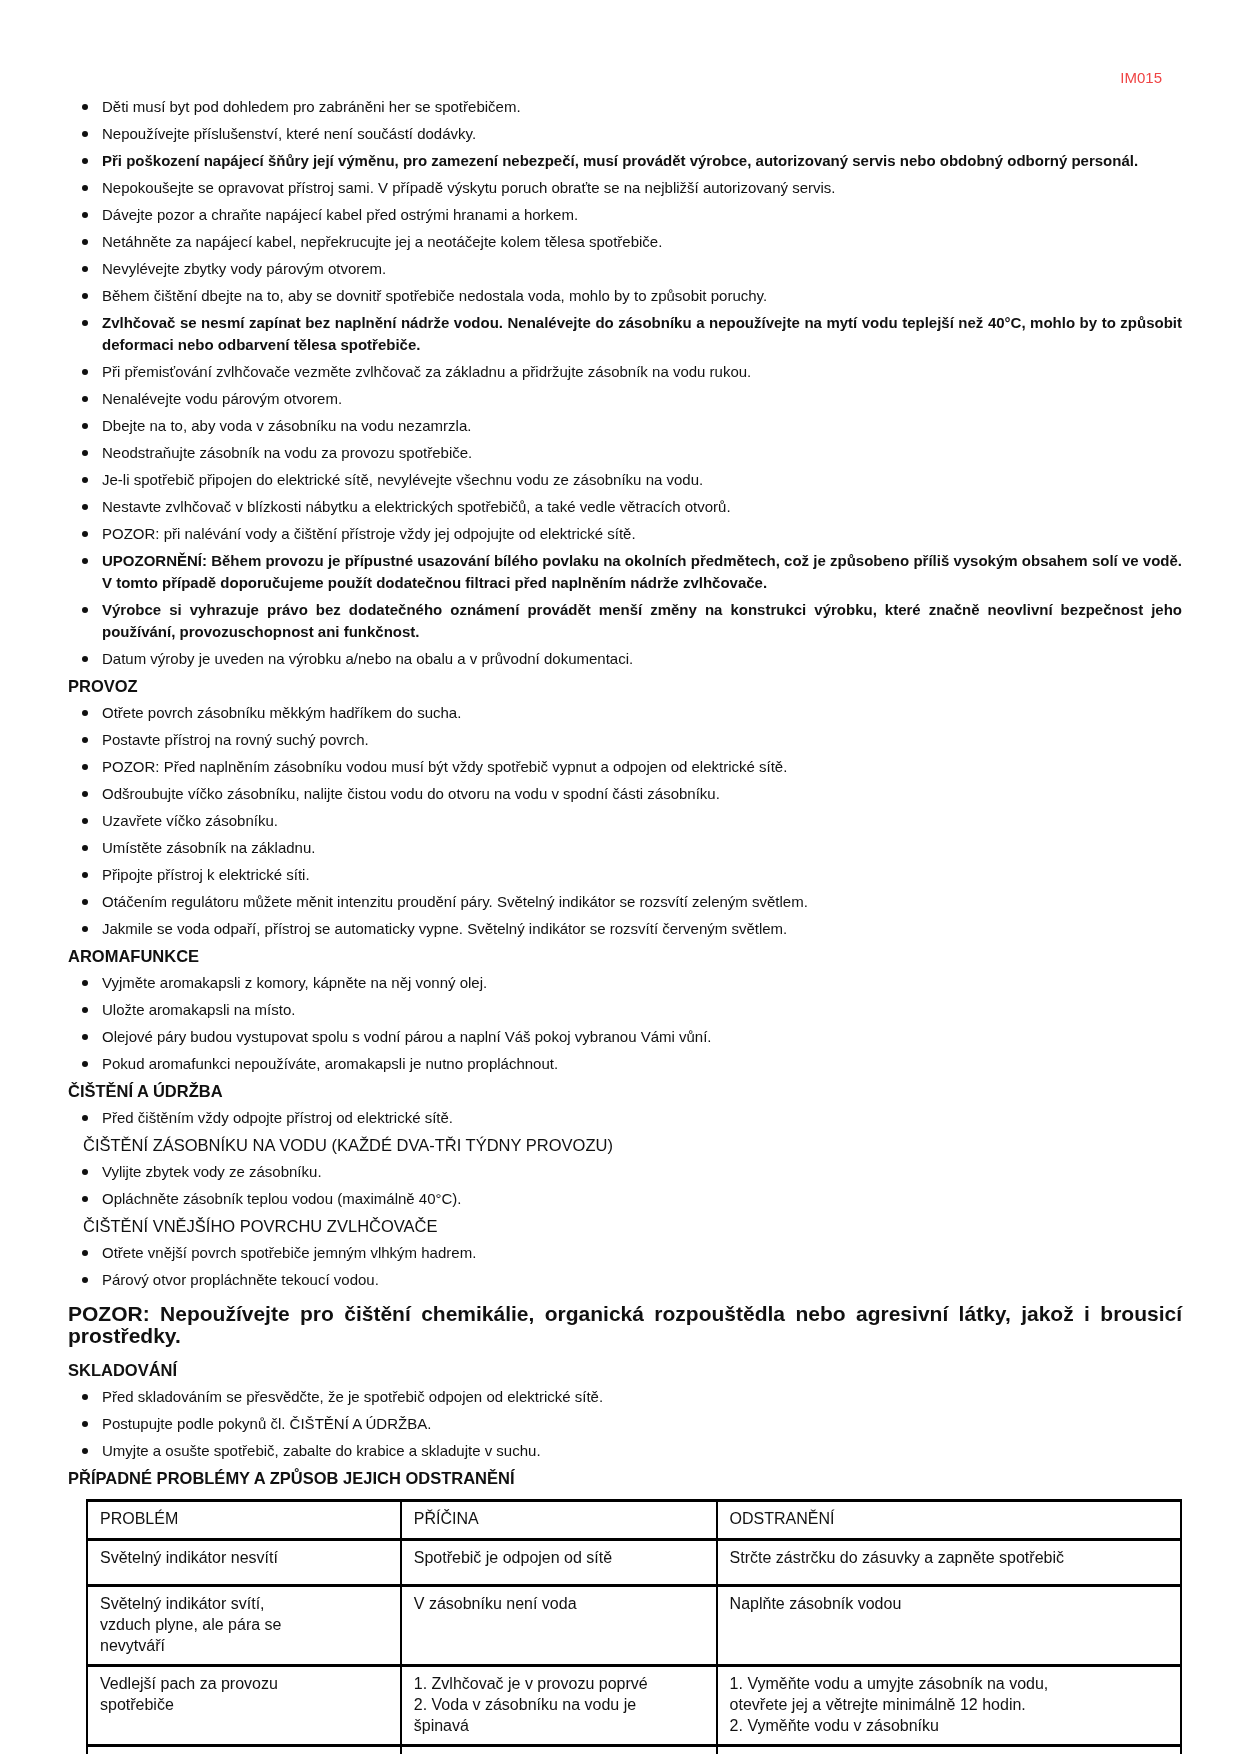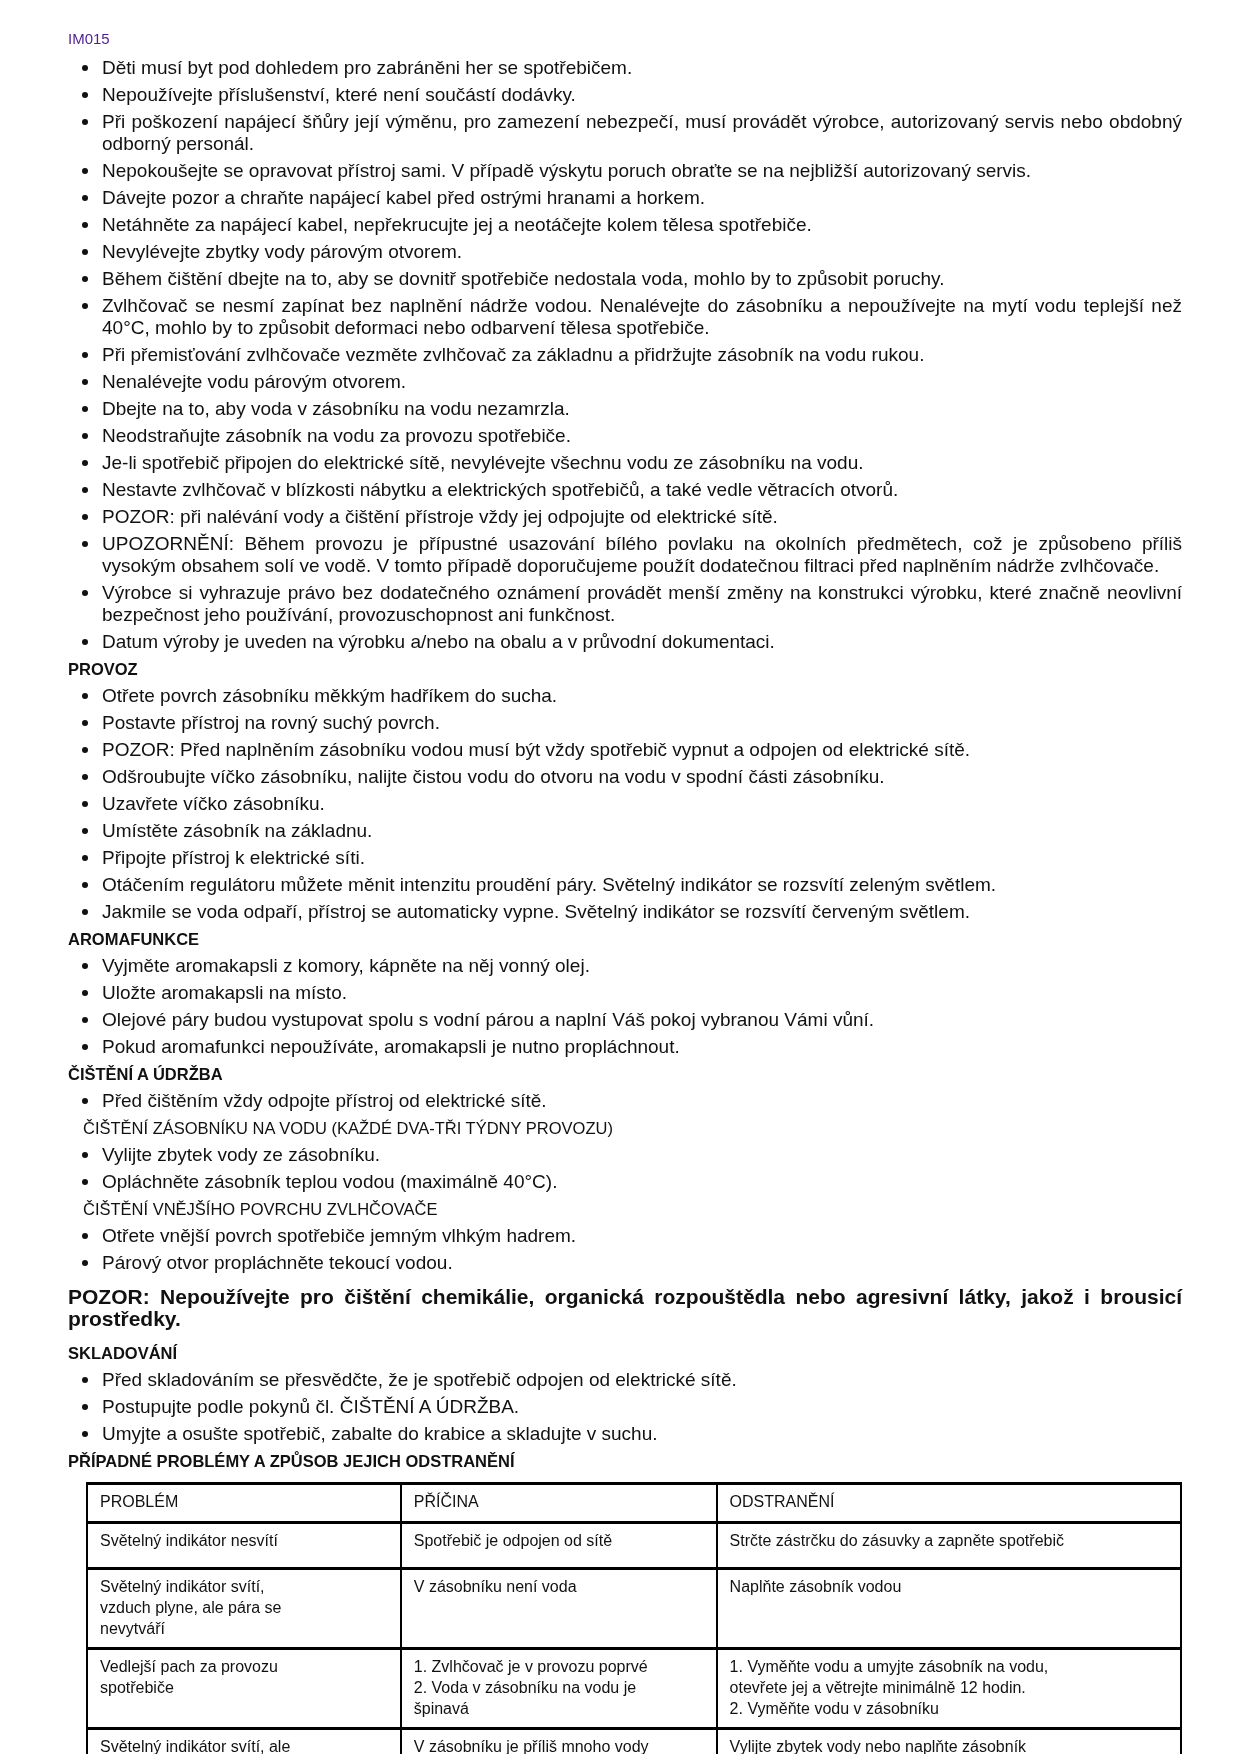--- a/index.html
+++ b/index.html
@@ -12,40 +12,42 @@
     height: 1754px;
     overflow: hidden;
     font-family: "Liberation Sans", "DejaVu Sans", sans-serif;
     color: #111111;
     position: relative;
   }
   .page {
     padding: 30px 58px 0 68px;
   }
   .doc-code {
-    text-align: left;
+    text-align: right;
     font-size: 15px;
     padding-right: 20px;
     margin-bottom: 10px;
-    color: #4c1d95;
+    color: #ef4444;
+    margin-top: 39px;
   }
   ul.bullets {
     list-style: none;
     margin: 0;
     padding: 0 0 0 34px;
   }
   ul.bullets li {
     position: relative;
-    font-size: 19px;
+    font-size: 15px;
     line-height: 22px;
     margin: 5px 0;
     text-align: left;
   }
   ul.bullets li.justify {
     text-align: justify;
+    font-weight: bold;
   }
   ul.bullets li::before {
     content: "";
     position: absolute;
     left: -20px;
     top: 8px;
     width: 6px;
     height: 6px;
     border-radius: 50%;
     background: #111111;

